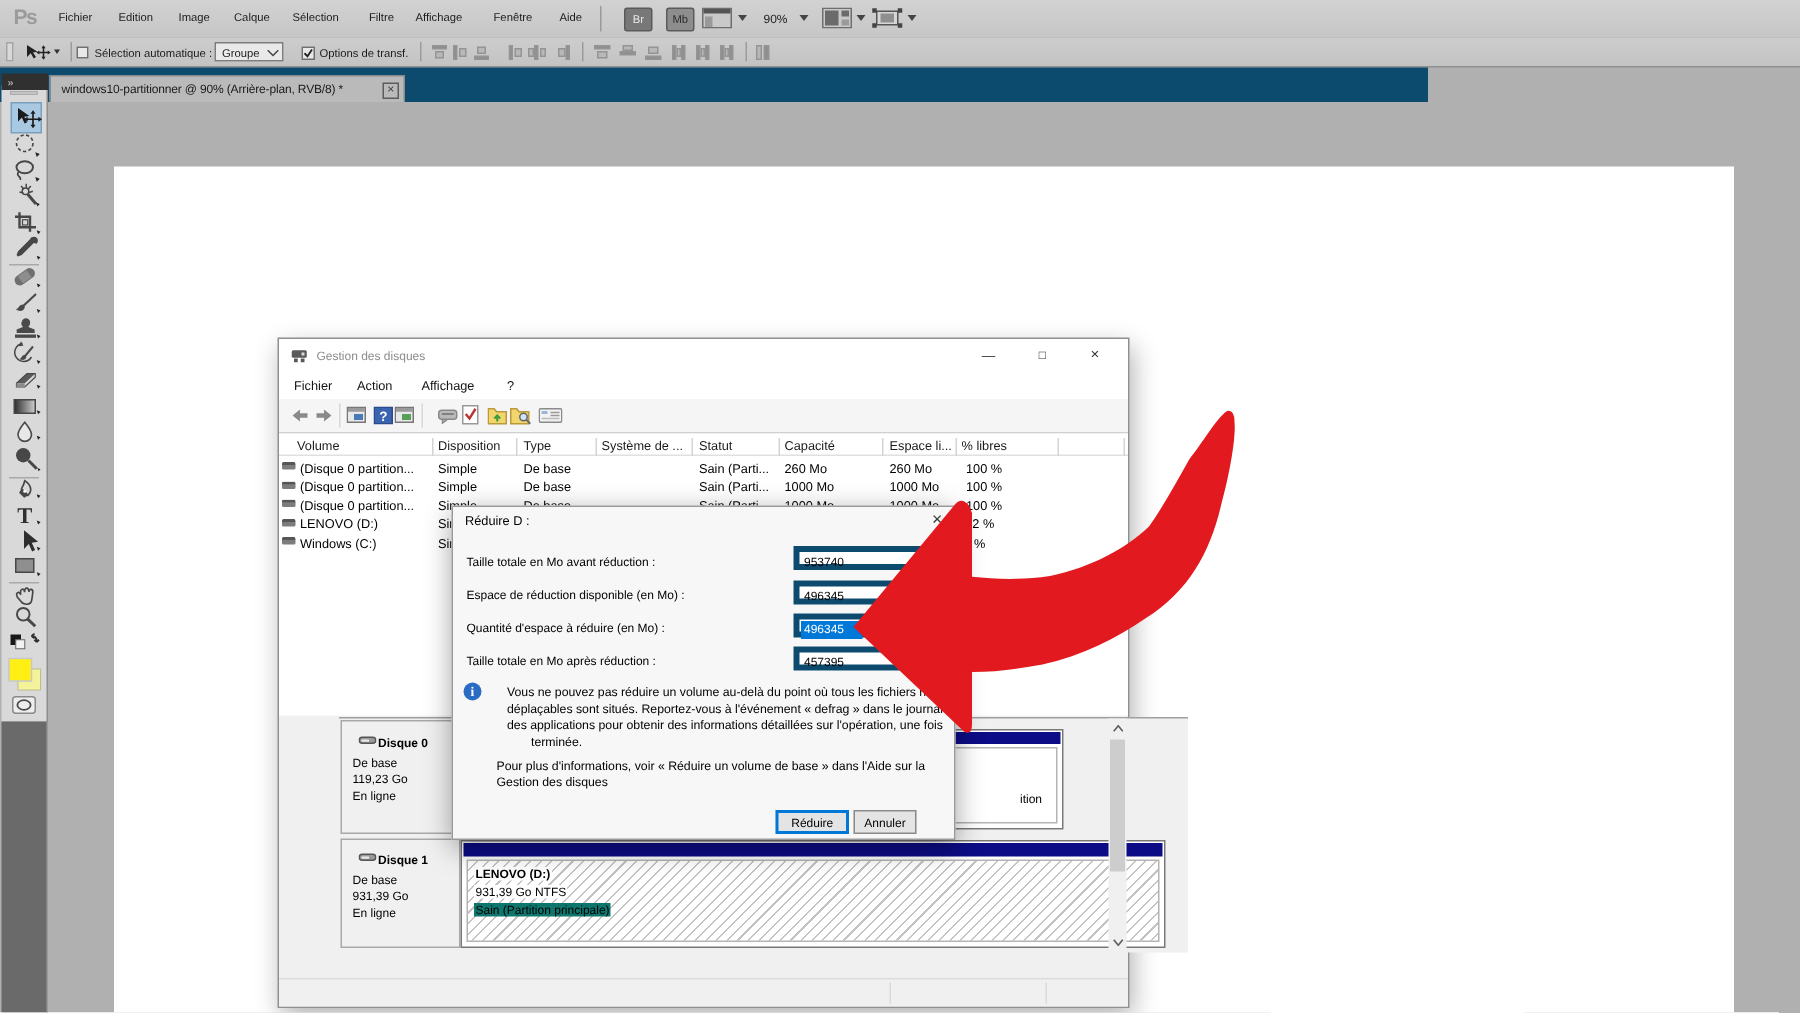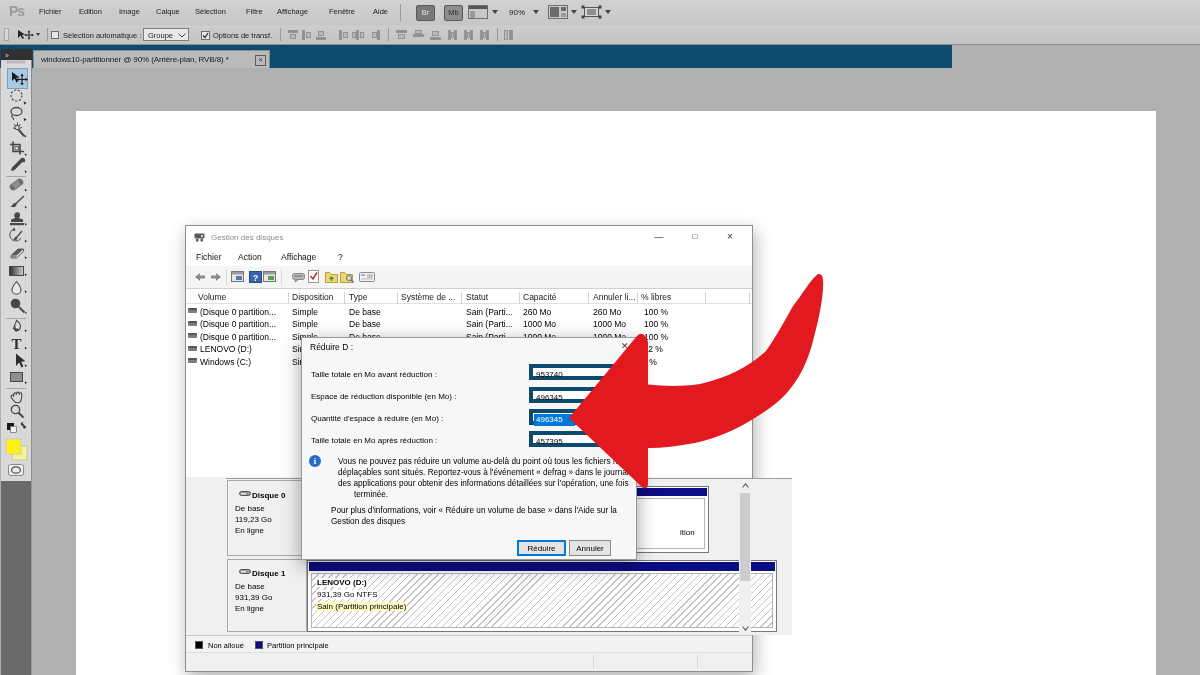--- a/index.html
+++ b/index.html
@@ -384,21 +384,21 @@
           <rect x="2" y="6.5" width="12" height="1" fill="#bbb"></rect>
         </svg>
   </div>
   <div class="abs" id="gdhead">
     <span style="left:12px;">Volume</span>
     <span style="left:106px;">Disposition</span>
     <span style="left:163px;">Type</span>
     <span style="left:215px;">Système de ...</span>
     <span style="left:280px;">Statut</span>
     <span style="left:337px;">Capacité</span>
-    <span style="left:407px;">Annuler li...</span>
+    <span style="left:407px;">Espace li...</span>
     <span style="left:455px;">% libres</span>
     <span class="hdiv" style="left:102px;"></span>
     <span class="hdiv" style="left:158px;"></span>
     <span class="hdiv" style="left:211px;"></span>
     <span class="hdiv" style="left:275px;"></span>
     <span class="hdiv" style="left:333px;"></span>
     <span class="hdiv" style="left:402px;"></span>
     <span class="hdiv" style="left:451px;"></span>
     <span class="hdiv" style="left:519px;"></span>
     <span class="hdiv" style="left:563px;"></span>
@@ -480,37 +480,31 @@
       <div style="left:24px;top:9px;font-weight:bold;">Disque 1</div>
       <div style="top:22px;">De base</div>
       <div style="top:33px;">931,39 Go</div>
       <div style="top:44px;">En ligne</div>
     </div>
     <div class="pbox" style="left:81px;top:81px;width:470px;height:72px;">
       <div class="pblue" style="height:9px;"></div>
       <div class="pbody" style="top:12px;background:repeating-linear-gradient(135deg,#ffffff 0px,#ffffff 4px,#c3c3c3 4px,#c3c3c3 5px);"></div>
       <span class="ptext" style="left:8px;top:17px;font-weight:bold;background:#fff;padding:0 1px;">LENOVO  (D:)</span>
       <span class="ptext" style="left:8px;top:29px;background:#fff;padding:0 1px;">931,39 Go NTFS</span>
-      <span class="ptext" style="left:8px;top:41px;background:#fef9c3;padding:0 1px;">Sain (Partition principale)</span>
+      <span class="ptext" style="left:8px;top:41px;background:#0f766e;padding:0 1px;">Sain (Partition principale)</span>
     </div>
   </div>
   <div class="abs" id="gsb">
     <svg class="abs" style="left:3px;top:4px;" width="7" height="5">
           <path d="M0.5 4.5 L3.5 0.8 L6.5 4.5" fill="none" stroke="#5f5f5f" stroke-width="1.1"></path>
         </svg>
     <span class="th"></span>
     <svg class="abs" style="left:3px;top:147px;" width="7" height="5">
           <path d="M0.5 0.5 L3.5 4.2 L6.5 0.5" fill="none" stroke="#5f5f5f" stroke-width="1.1"></path>
         </svg>
-  </div>
-  <div class="abs" id="gdlegend">
-    <span class="lsq" style="left:9px;background:#000;"></span>
-    <span style="left:22px;">Non alloué</span>
-    <span class="lsq" style="left:69px;background:#0c0c86;"></span>
-    <span style="left:81px;">Partition principale</span>
   </div>
   <div class="abs" id="gdstatus">
     <span class="abs" style="left:407px;top:2px;width:1px;height:14px;background:#dadada;"></span>
     <span class="abs" style="left:511px;top:2px;width:1px;height:14px;background:#dadada;"></span>
   </div>
 </div>
 
 <div class="abs" id="dlg">
   <span class="ttl">Réduire D :</span>
   <span class="x">✕</span>

